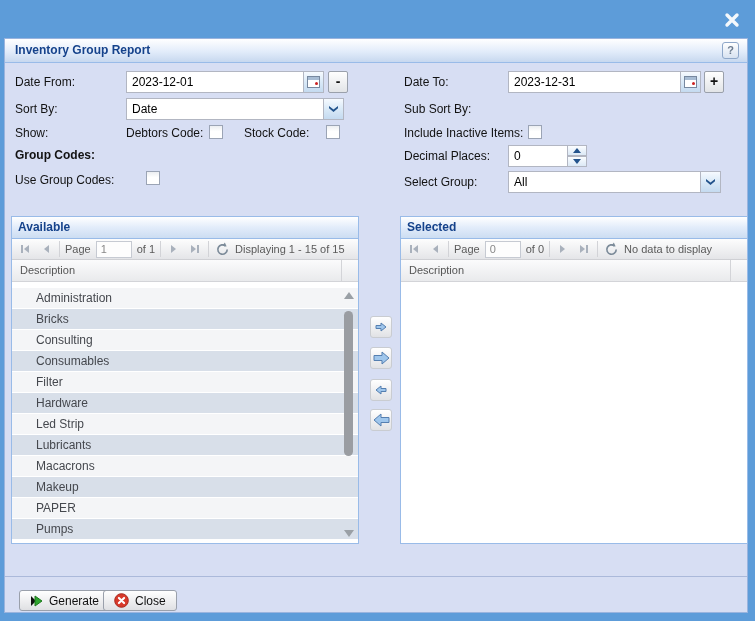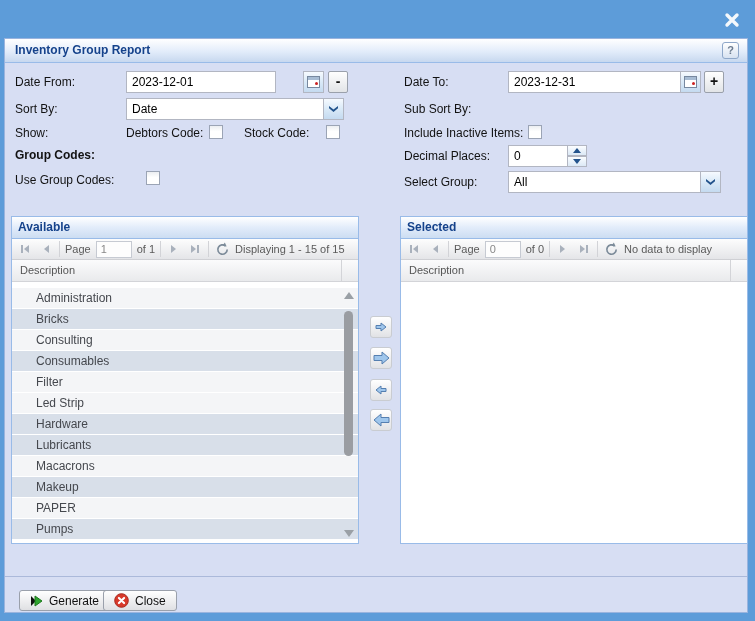--- a/index.html
+++ b/index.html
@@ -108,21 +108,21 @@
   </div>
 
   <div class="dialog">
 
     <div class="dlg-header">
       <span class="dlg-title">Inventory Group Report</span>
       <div class="help-btn">?</div>
     </div>
 
     <span class="label" style="left:10px; top:36px;">Date From:</span>
-    <input class="txt" style="left: 121px; top: 32px; width: 150px;" value="2023-12-01">
+    <input class="txt" style="left: 121px; top: 32px; width: 178px;" value="2023-12-01">
     <div class="trigger" style="left:298px; top:32px;">
       <span class="cal"></span>
     </div>
     <div class="sq-btn" style="left:323px; top:32px;">-</div>
 
     <span class="label" style="left:10px; top:63px;">Sort By:</span>
     <div class="combo" style="left:121px; top:59px; width:218px;">
       <span class="combo-value">Date</span>
       <span class="combo-trig">
           <span class="chev"></span>
@@ -210,22 +210,22 @@
           </span>
         <span class="pg-status">Displaying 1 - 15 of 15</span>
       </div>
       <div class="col-header">Description</div>
       <div class="grid-body">
           <div class="grid-row">Administration</div>
           <div class="grid-row alt">Bricks</div>
           <div class="grid-row">Consulting</div>
           <div class="grid-row alt">Consumables</div>
           <div class="grid-row">Filter</div>
+          <div class="grid-row alt">Hardware</div>
           <div class="grid-row">Led Strip</div>
-          <div class="grid-row alt">Hardware</div>
           <div class="grid-row alt">Lubricants</div>
           <div class="grid-row">Macacrons</div>
           <div class="grid-row alt">Makeup</div>
           <div class="grid-row">PAPER</div>
           <div class="grid-row alt">Pumps</div>
         </div>
       <div class="scrollbar">
         <span class="sb-up"></span>
         <span class="sb-thumb"></span>
         <span class="sb-down"></span>

